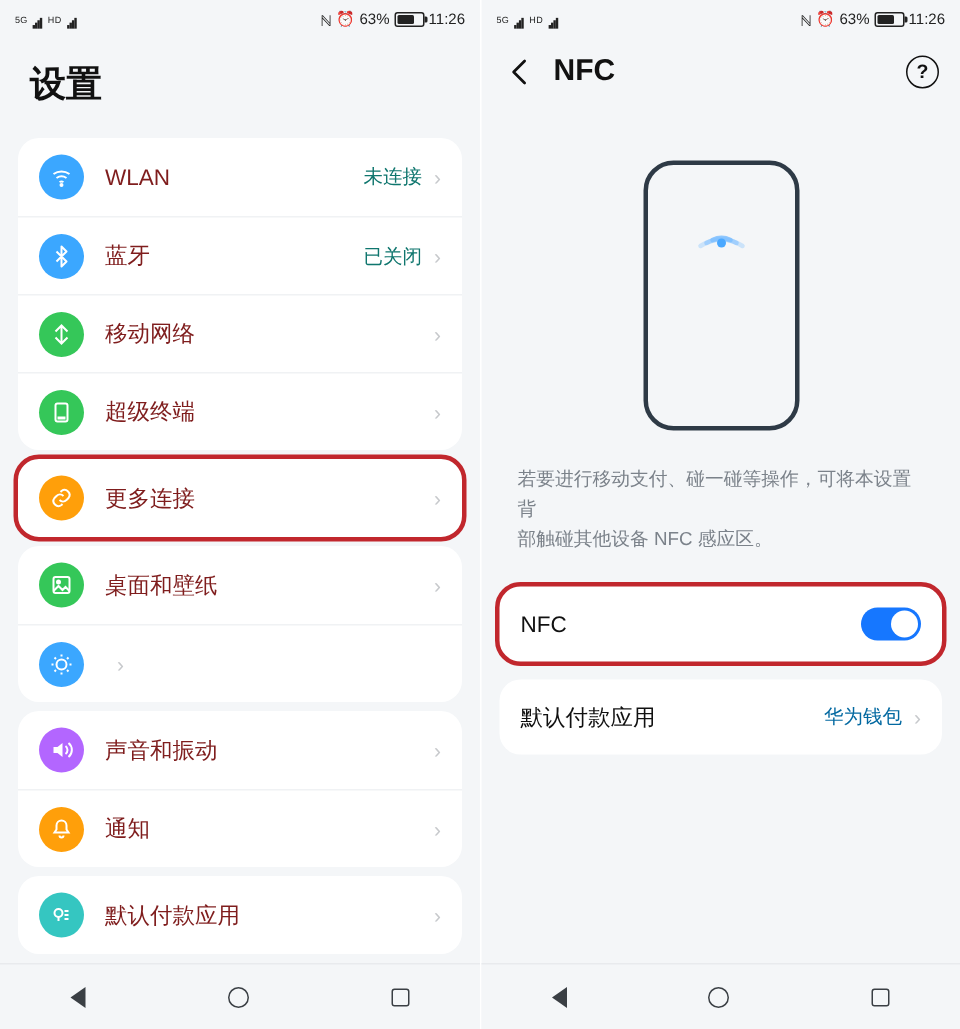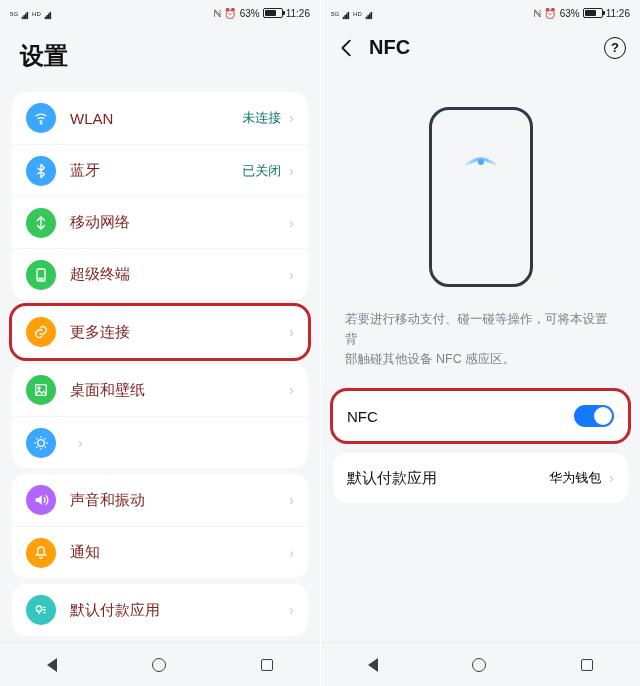--- a/index.html
+++ b/index.html
@@ -112,21 +112,21 @@
   .card2 {
     margin: 6px 12px;
     background:#fff;
     border-radius:14px;
   }
   .row2 {
     display:flex; align-items:center; min-height:50px;
     padding: 0 14px;
   }
   .row2 .label { font-size:15px; color:#111; flex:1; }
-  .row2 .value { font-size:13px; color:#000000; }
+  .row2 .value { font-size:13px; color:#0369a1; }
   .card2.highlight { outline:3px solid #c1272d; border-radius:14px; }
 
   .toggle {
     width:40px;height:22px;border-radius:11px;background:#1677ff;
     position:relative; flex:0 0 40px;
   }
   .toggle::after{
     content:"";position:absolute;right:2px;top:2px;width:18px;height:18px;
     border-radius:50%;background:#fff;
   }

